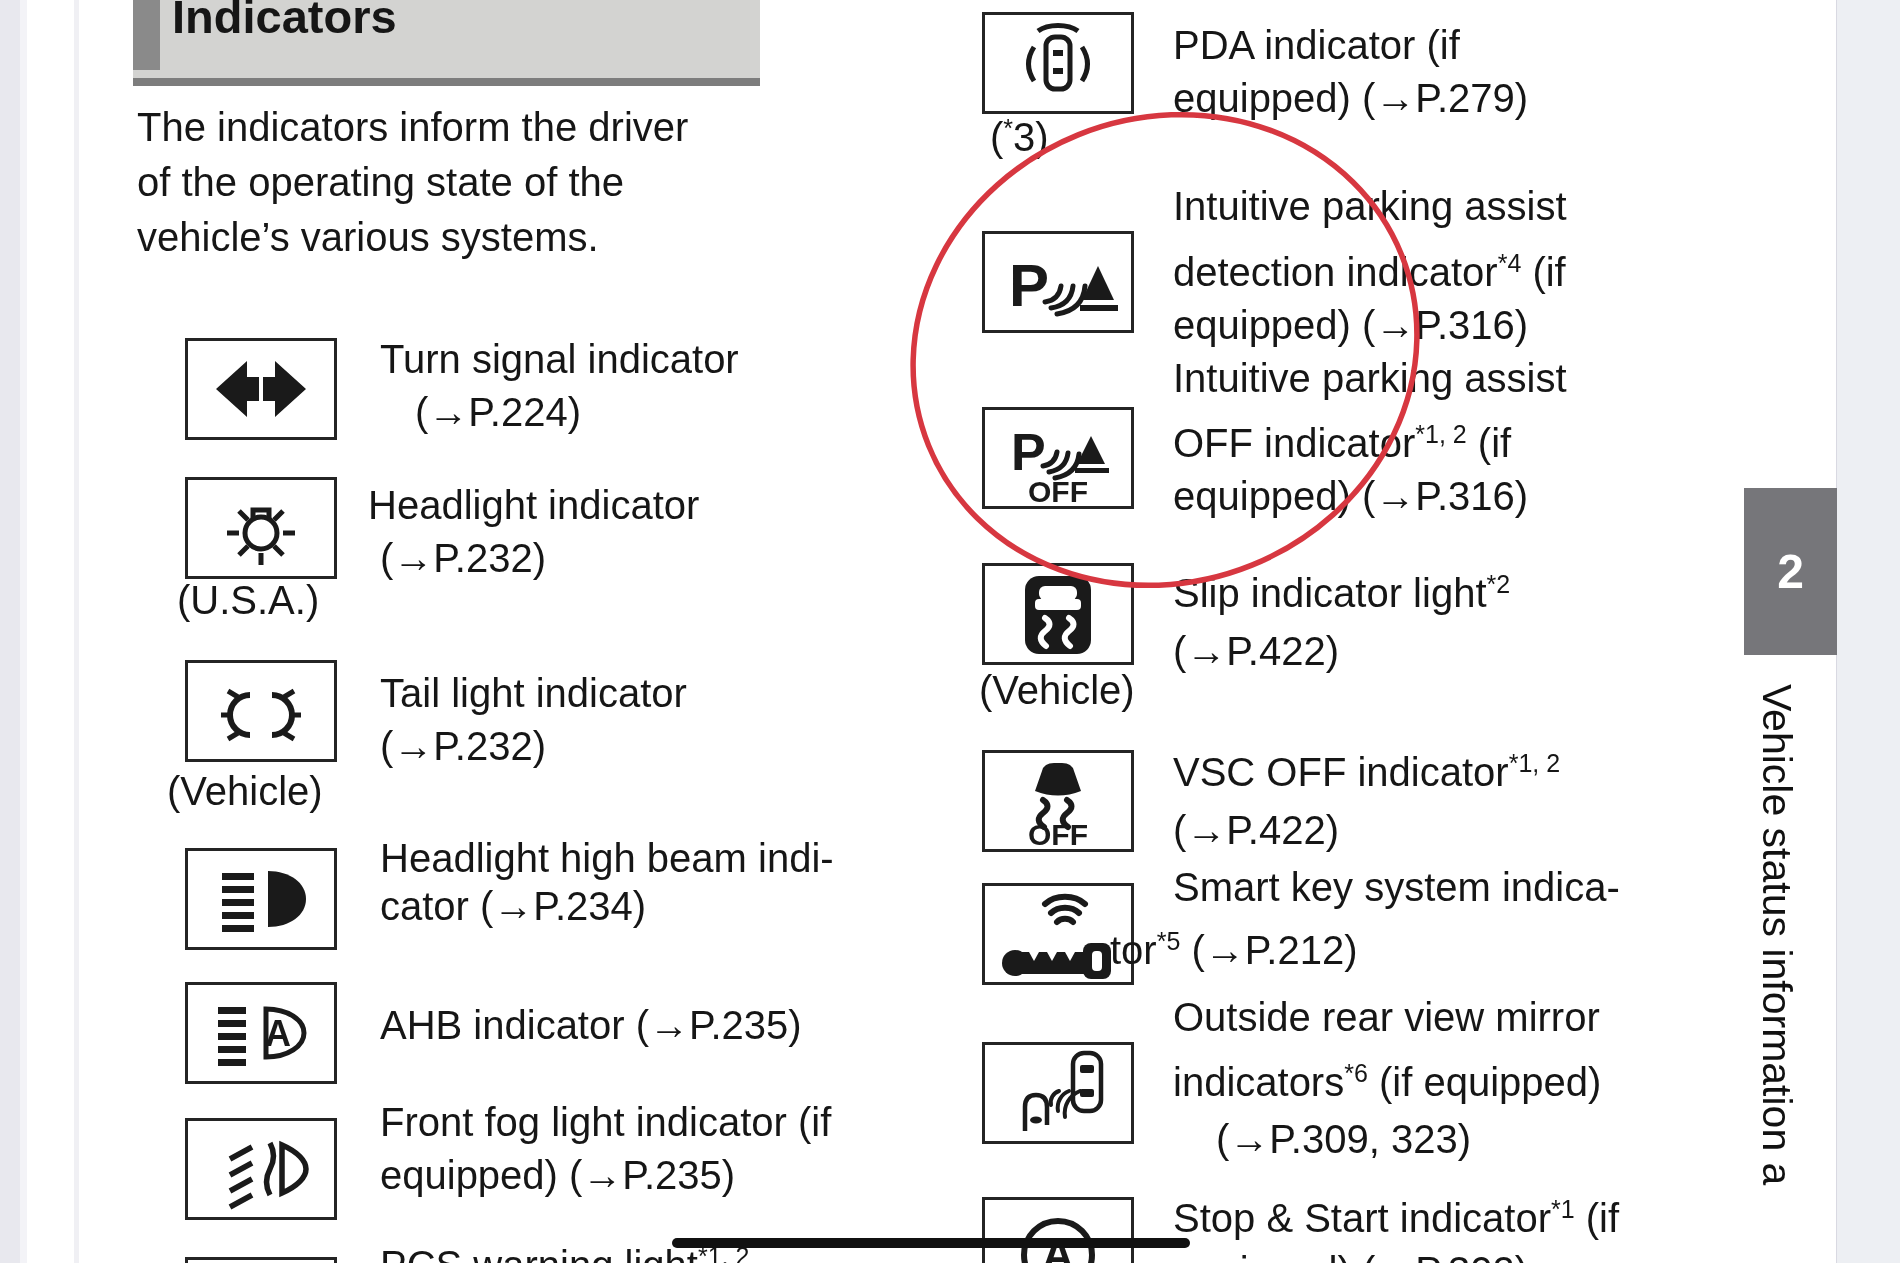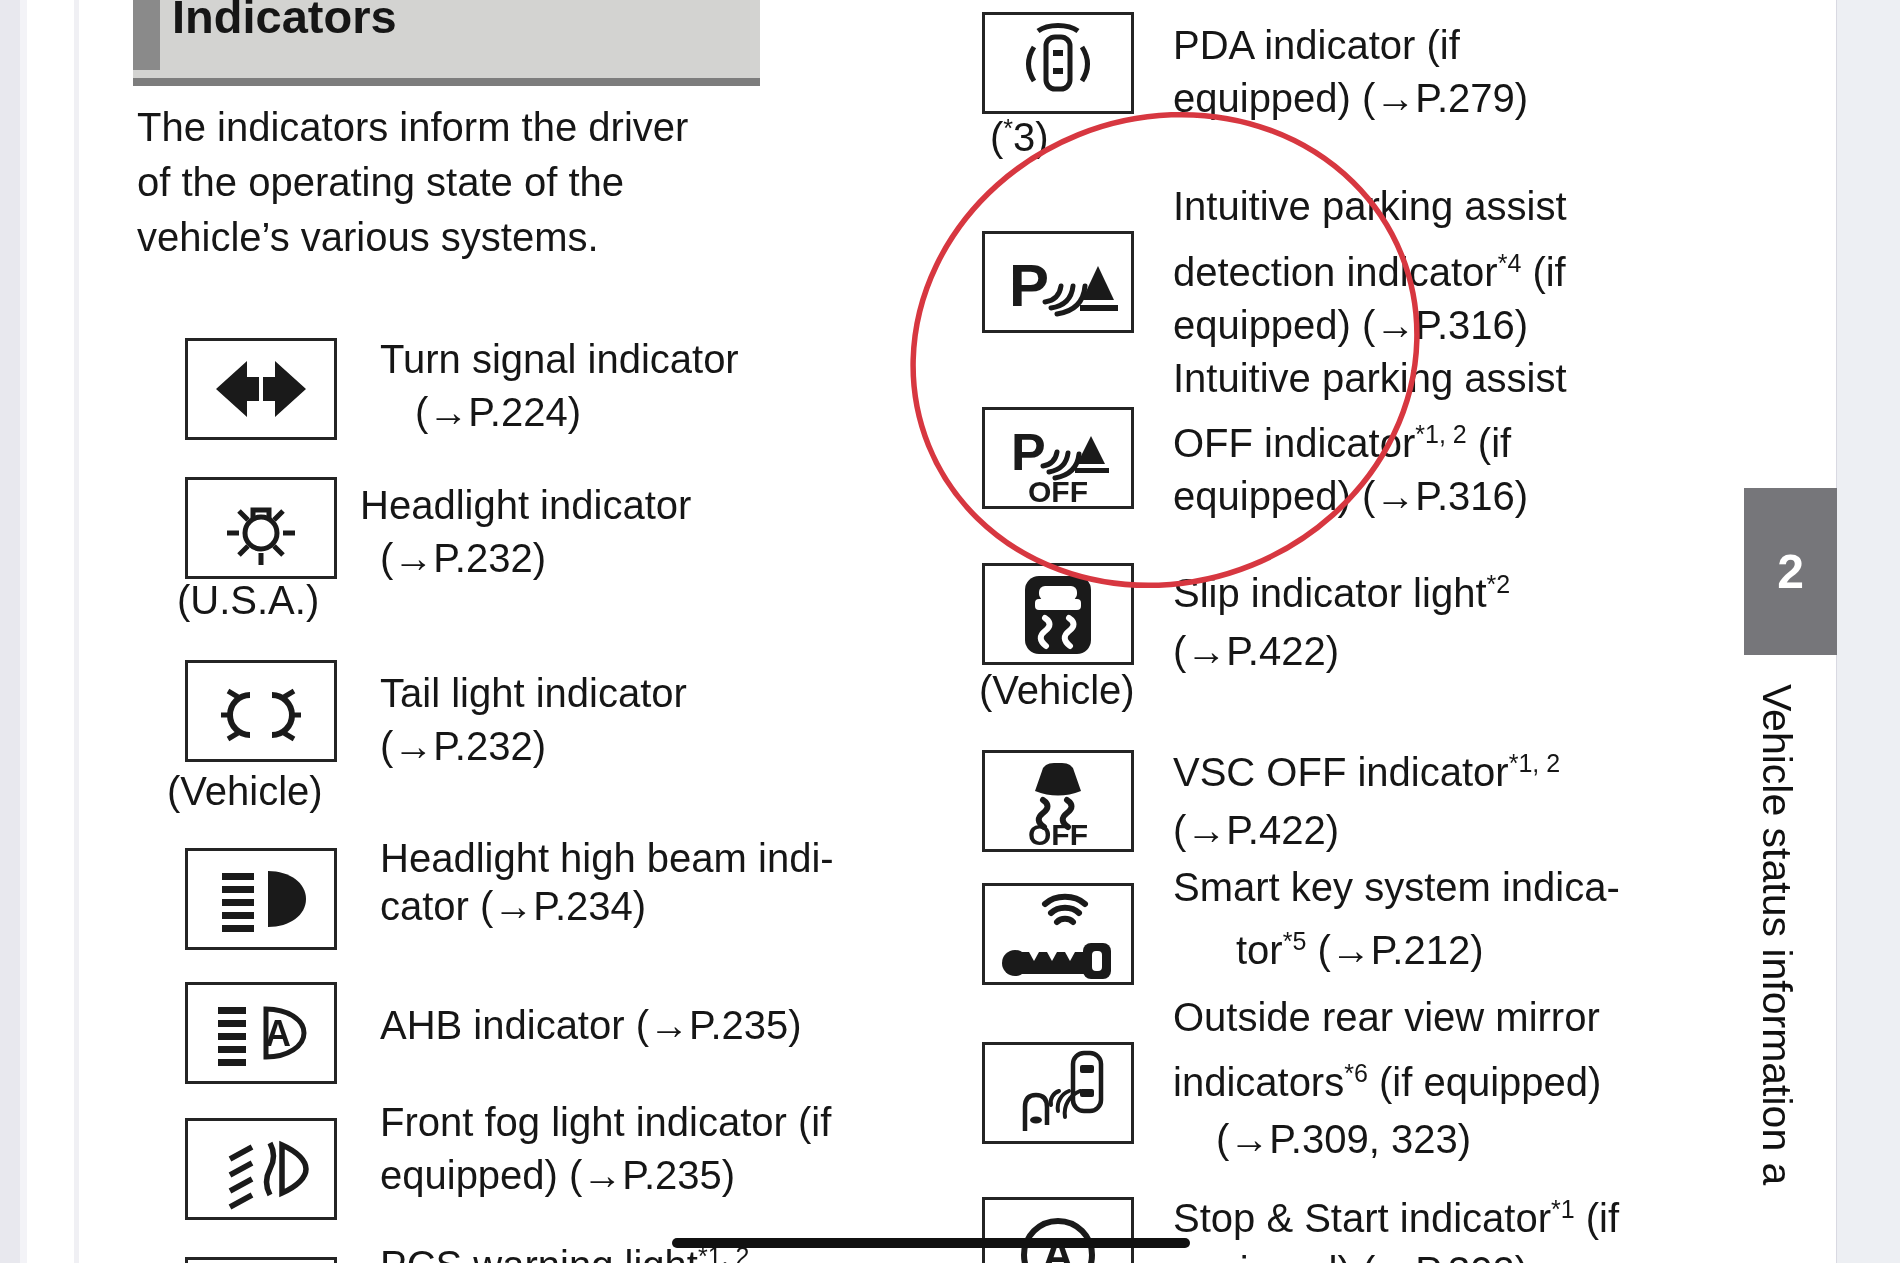--- a/index.html
+++ b/index.html
@@ -54,21 +54,21 @@
 <div class="ibox" style="left:185px;top:477px;">
   <svg viewBox="0 0 146 96" width="146" height="96">
     <g class="ink" stroke-width="5" fill="none">
       <circle cx="73" cy="53" r="16"></circle>
       <path d="M65 38 L65 30 L81 30 L81 38"></path>
       <path d="M95 53 h12 M51 53 h-12 M86 40 L95 31 M60 40 L51 31 M60 66 L51 75 M86 66 L95 75 M73 73 v12"></path>
     </g>
   </svg>
 </div>
 <div class="tl" style="left:177px;top:576px;">(U.S.A.)</div>
-<div class="tl" style="left:360px;top:481px;">Headlight indicator</div>
+<div class="tl" style="left:368px;top:481px;">Headlight indicator</div>
 <div class="tl" style="left:380px;top:534px;">(→P.232)</div>
 
 <div class="ibox" style="left:185px;top:660px;">
   <svg viewBox="0 0 146 96" width="146" height="96">
     <g class="ink" stroke-width="6" fill="none">
       <path d="M62 32 a20 20 0 0 0 0 40"></path>
       <path d="M84 32 a20 20 0 0 1 0 40"></path>
     </g>
     <g class="ink" stroke-width="5" fill="none">
       <path d="M50 34 L40 28 M45 52 L33 52 M50 70 L40 76"></path>
@@ -218,21 +218,21 @@
     </g>
     <g fill="#ffffff">
       <polygon points="44,66 54,66 49,75"></polygon>
       <polygon points="62,66 72,66 67,75"></polygon>
       <polygon points="80,66 90,66 85,75"></polygon>
       <rect x="107" y="65" width="10" height="20" rx="4"></rect>
     </g>
   </svg>
 </div>
 <div class="tl" style="left:1173px;top:863px;">Smart key system indica-</div>
-<div class="tl" style="left:1236px;top:926px;">tor<span class="sup">*5</span> (→P.212)</div>
+<div class="tl" style="left:1110px;top:926px;">tor<span class="sup">*5</span> (→P.212)</div>
 
 <div class="ibox" style="left:982px;top:1042px;">
   <svg viewBox="0 0 146 96" width="146" height="96">
     <g class="ink" stroke-width="4.5" fill="none">
       <path d="M40 86 V62 Q40 50 51 50 Q62 50 62 62 V80"></path>
       <rect x="88" y="8" width="28" height="58" rx="11"></rect>
     </g>
     <ellipse cx="51" cy="75" rx="6" ry="3.5" fill="#1a1a1a"></ellipse>
     <rect x="95" y="20" width="14" height="8" rx="2" fill="#1a1a1a"></rect>
     <rect x="95" y="44" width="14" height="8" rx="2" fill="#1a1a1a"></rect>

